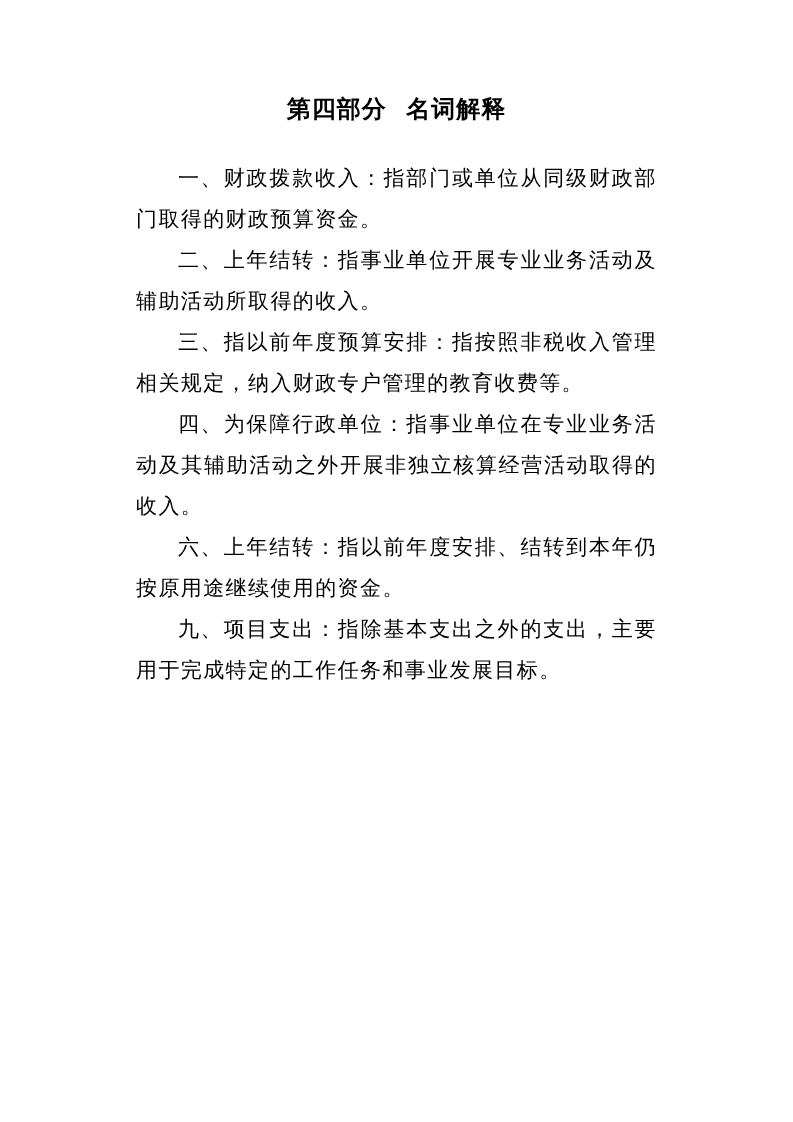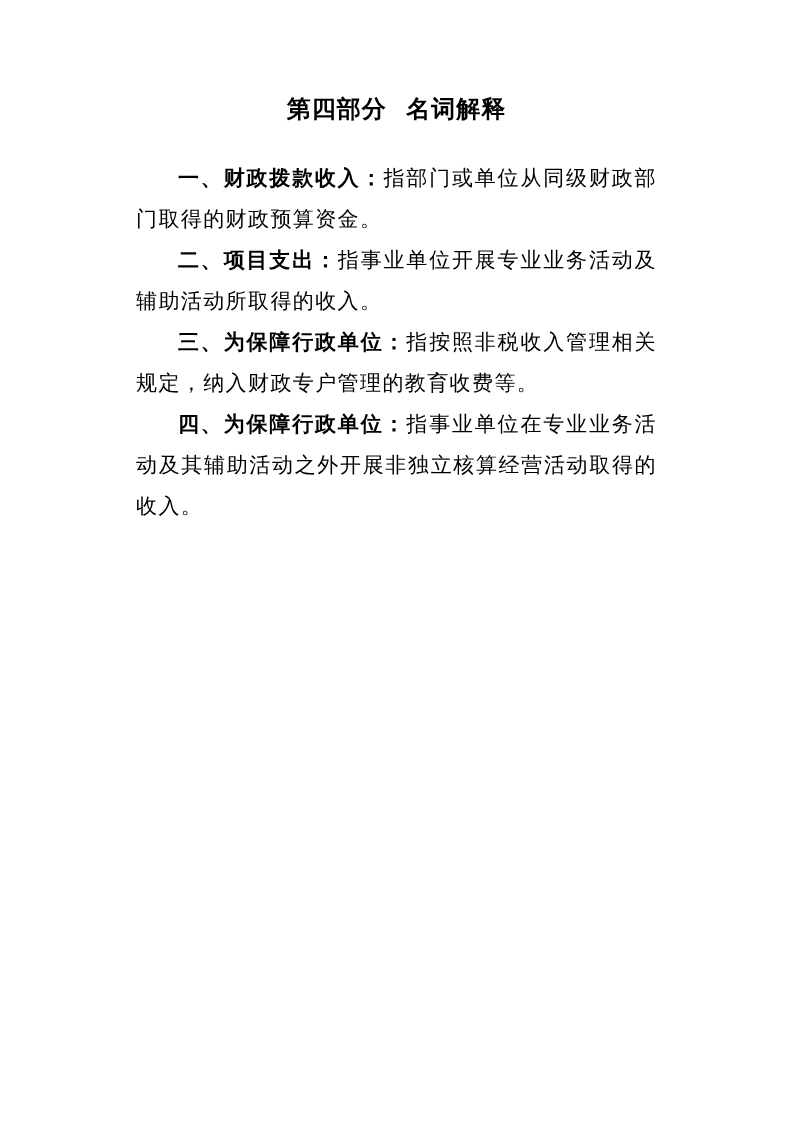--- a/index.html
+++ b/index.html
@@ -32,40 +32,42 @@
     font-family: "Liberation Serif", "DejaVu Serif", serif;
     font-size: 21px;
     line-height: 41px;
     letter-spacing: 1.4px;
     text-align: justify;
     text-justify: inter-character;
     text-indent: 42px;
     margin: 0;
   }
   .term {
-    font-weight: bold;
+    font-weight: normal;
   }
   .definition {
     font-weight: normal;
   }
 </style>
 </head>
 <body>
 
 <div class="page">
 
   <h1 class="doc-title">第四部分 名词解释</h1>
 
   <p class="para"><span class="term">一、财政拨款收入：</span><span class="definition">指部门或单位从同级财政部门取得的财政预算资金。</span></p>
 
-  <p class="para"><span class="term">二、项目支出：</span><span class="definition">指事业单位开展专业业务活动及辅助活动所取得的收入。</span></p>
+  <p class="para"><span class="term">二、上年结转：</span><span class="definition">指事业单位开展专业业务活动及辅助活动所取得的收入。</span></p>
 
-  <p class="para"><span class="term">三、为保障行政单位：</span><span class="definition">指按照非税收入管理相关规定，纳入财政专户管理的教育收费等。</span></p>
+  <p class="para"><span class="term">三、指以前年度预算安排：</span><span class="definition">指按照非税收入管理相关规定，纳入财政专户管理的教育收费等。</span></p>
 
   <p class="para"><span class="term">四、为保障行政单位：</span><span class="definition">指事业单位在专业业务活动及其辅助活动之外开展非独立核算经营活动取得的收入。</span></p>
 
 
+  <p class="para"><span class="term">六、上年结转：</span><span class="definition">指以前年度安排、结转到本年仍按原用途继续使用的资金。</span></p>
 
 
 
+  <p class="para"><span class="term">九、项目支出：</span><span class="definition">指除基本支出之外的支出，主要用于完成特定的工作任务和事业发展目标。</span></p>
 
 
 </div>
 
 </body></html>

